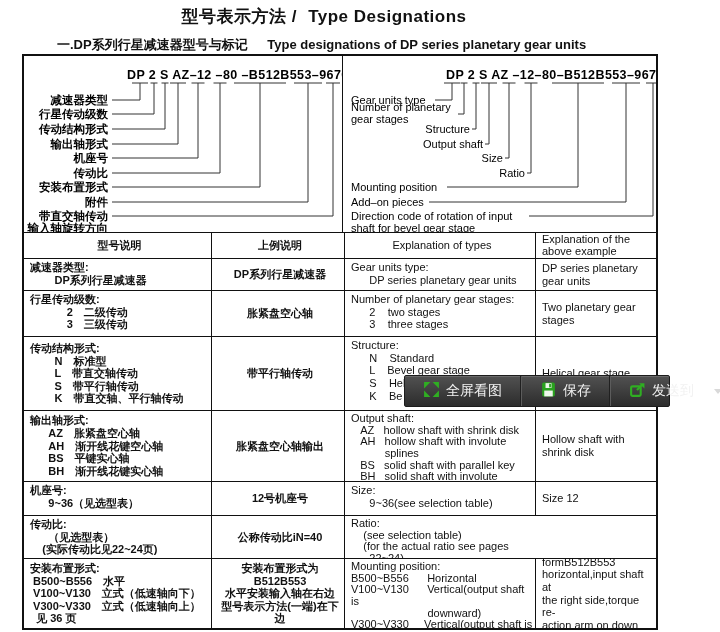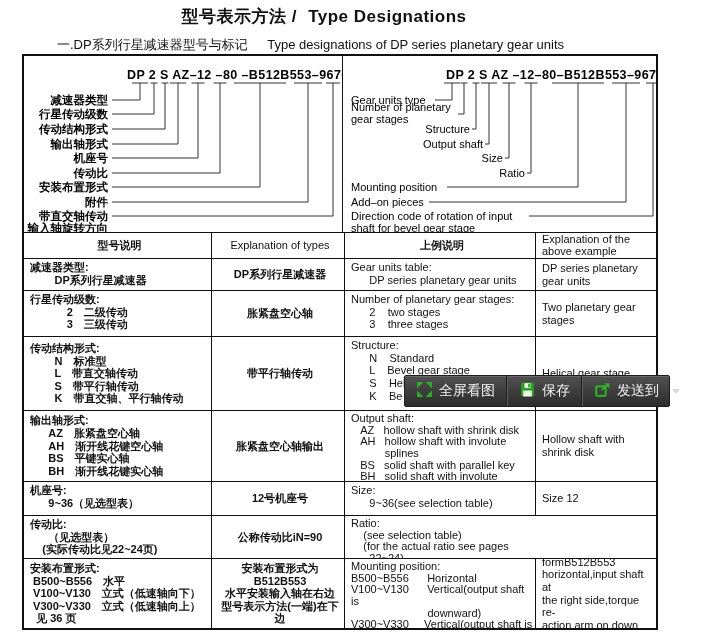--- a/index.html
+++ b/index.html
@@ -6,21 +6,21 @@
   html,body { background:#fff; }
   .page {
     position: relative; width: 720px; height: 632px;
     background: #fff; overflow: hidden;
     font-family: "Liberation Sans", "DejaVu Sans", sans-serif;
     color: #111;
   }
   .doc-title { position:absolute; top:5px; left:12px; width:624px; text-align:center;
     font-size:17px; font-weight:bold; letter-spacing:.5px; }
   .doc-title .en { font-weight:bold; margin-left:6px; }
-  .subtitle { position:absolute; top:36px; left:57px; font-size:13px; font-weight:normal; }
+  .subtitle { position:absolute; top:36px; left:57px; font-size:13px; font-weight:bold; }
   .subtitle .en { margin-left:16px; }
 
   .big-table { position:absolute; left:22px; top:54px; width:636px; height:576px;
     border:2px solid #111; }
   .diagram-section { display:flex; height:176px; }
   .panel { position:relative; height:100%; }
   .panel.left { width:319px; border-right:1px solid #111; }
   .panel.right { width:313px; }
   .panel svg { display:block; }
   .code-text { font-size:12.5px; font-weight:bold; letter-spacing:.4px; }
@@ -38,21 +38,21 @@
   .h26{height:26px}.h32{height:32px}.h46{height:46px}.h74{height:74px}
   .h71{height:71px}.h34{height:34px}.h43{height:43px}.h70{height:70px}
   .hdr { font-weight:bold; }
 
   
   .toolbar { position:absolute; left:404px; top:375px; height:32px; width:266px;
     display:flex; align-items:stretch;
     background:linear-gradient(#515151,#2c2c2c);
     border:1px solid #1c1c1c; border-radius:2px;
     box-shadow: inset 0 1px 0 #6a6a6a; }
-  .tb-btn { display:flex; align-items:center; gap:6px; padding:0 11px;
+  .tb-btn { display:flex; align-items:center; gap:6px; padding:0 18px;
     color:#f2f2f2; font-size:14px; cursor:pointer; white-space:nowrap; }
   .tb-sep { width:0; border-left:1px solid #202020; border-right:1px solid #5c5c5c; }
   .caret { width:0; height:0; border-left:4px solid transparent; border-right:4px solid transparent;
     border-top:5px solid #d9d9d9; margin:0 4px 0 2px; align-self:center; }
 </style>
 </head>
 <body>
 
 <div class="page">
 
@@ -129,31 +129,31 @@
             <text x="8" y="150">Add–on pieces</text>
             <text x="8" y="164">Direction code of rotation of input</text>
             <text x="8" y="176">shaft for bevel gear stage</text>
           </g>
         </svg>
       </div>
     </div>
 
     <div class="trow h26">
       <div class="td zh cen hc hdr">型号说明</div>
+      <div class="td zh cen hc hdr">上例说明</div>
       <div class="td cen hc">Explanation of types</div>
-      <div class="td zh cen hc hdr">上例说明</div>
       <div class="td hc" style="line-height:1.05">Explanation of the
 above example</div>
     </div>
 
     <div class="trow h32">
       <div class="td zh">减速器类型:
         DP系列行星减速器</div>
       <div class="td zh cen vc">DP系列行星减速器</div>
-      <div class="td">Gear units table:
+      <div class="td">Gear units type:
       DP series planetary gear units</div>
       <div class="td vc">DP series planetary
 gear units</div>
     </div>
 
     <div class="trow h46">
       <div class="td zh">行星传动级数:
             2　二级传动
             3　三级传动</div>
       <div class="td zh cen vc">胀紧盘空心轴</div>
@@ -202,21 +202,21 @@
       <div class="td zh cen vc">12号机座号</div>
       <div class="td">Size:
       9~36(see selection table)</div>
       <div class="td vc">Size 12</div>
     </div>
 
     <div class="trow h43">
       <div class="td zh">传动比:
       （见选型表）
     (实际传动比见22~24页)</div>
-      <div class="td zh cen vc">公称传动比iN=90</div>
+      <div class="td zh cen vc">公称传动比iN=40</div>
       <div class="td" style="line-height:1.05">Ratio:
     (see selection table)
     (for the actual ratio see pages
       22~24)</div>
     </div>
 
     <div class="trow h70">
       <div class="td zh vc">安装布置形式:
  B500~B556　水平
  V100~V130　立式（低速轴向下）

